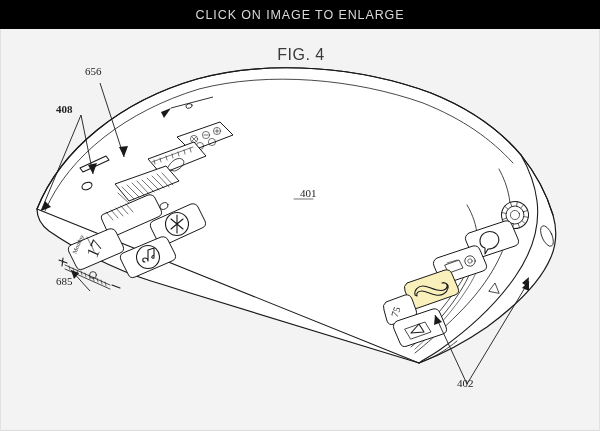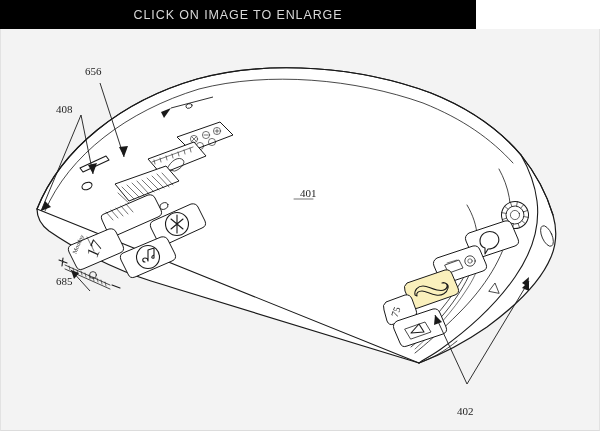--- a/index.html
+++ b/index.html
@@ -19,21 +19,21 @@
     height: 431px;
     background: #ffffff;
     box-sizing: border-box;
   }
 
   
   #banner {
     position: absolute;
     left: 0;
     top: 0;
-    width: 476px;
+    width: 600px;
     height: 29px;
     background: #000000;
     display: flex;
     align-items: center;
     justify-content: center;
     box-sizing: border-box;
   }
   #banner-text {
     color: #d8d8d8;
     font-size: 12.5px;
@@ -117,20 +117,21 @@
 <div id="page">
 
   <div id="banner">
     <span id="banner-text">CLICK ON IMAGE TO ENLARGE</span>
   </div>
 
   <div id="stage">
 
     <div id="paper"></div>
 
+    <div id="fig-title">FIG. 4</div>
 
     <svg id="drawing" viewBox="0 0 600 402">
       <defs>
         <style>
           .ln   { fill:none; stroke:#1a1a1a; stroke-width:1.1; stroke-linecap:round; stroke-linejoin:round; }
           .lnT  { fill:none; stroke:#1a1a1a; stroke-width:0.8; stroke-linecap:round; stroke-linejoin:round; }
           .lnF  { fill:none; stroke:#1a1a1a; stroke-width:0.6; stroke-linecap:round; stroke-linejoin:round; }
           .bodyW{ fill:#ffffff; stroke:#1a1a1a; stroke-width:1.2; stroke-linejoin:round; }
           .iconW{ fill:#ffffff; stroke:#1a1a1a; stroke-width:1.0; stroke-linejoin:round; }
           .iconY{ fill:#faf0bc; stroke:#1a1a1a; stroke-width:1.0; stroke-linejoin:round; }
@@ -389,23 +390,23 @@
       <g>
         <path class="fillK" d="M 160 83 L 170 79 L 163 89 Z"></path>
         <path class="leader" d="M 170 79 L 212 68"></path>
       </g>
 
       <path class="lnF" d="M 293 170 L 312 170"></path>
     </svg>
 
     <div class="ref-num" style="left:84px; top:36px;">656</div>
 
-    <div class="ref-num" style="left:55px; top:74px;">408</div>
+    <div class="ref-num" style="left:55px; top:74px;font-weight:bold;">408</div>
 
     <div class="ref-num" style="left:55px; top:246px;">685</div>
 
     <div class="ref-num" style="left:299px; top:158px;">401</div>
 
-    <div class="ref-num" style="left:456px; top:376px;">402</div>
+    <div class="ref-num" style="left:456px; top:348px;">402</div>
 
 
   </div>
 </div>
 
 </body></html>

